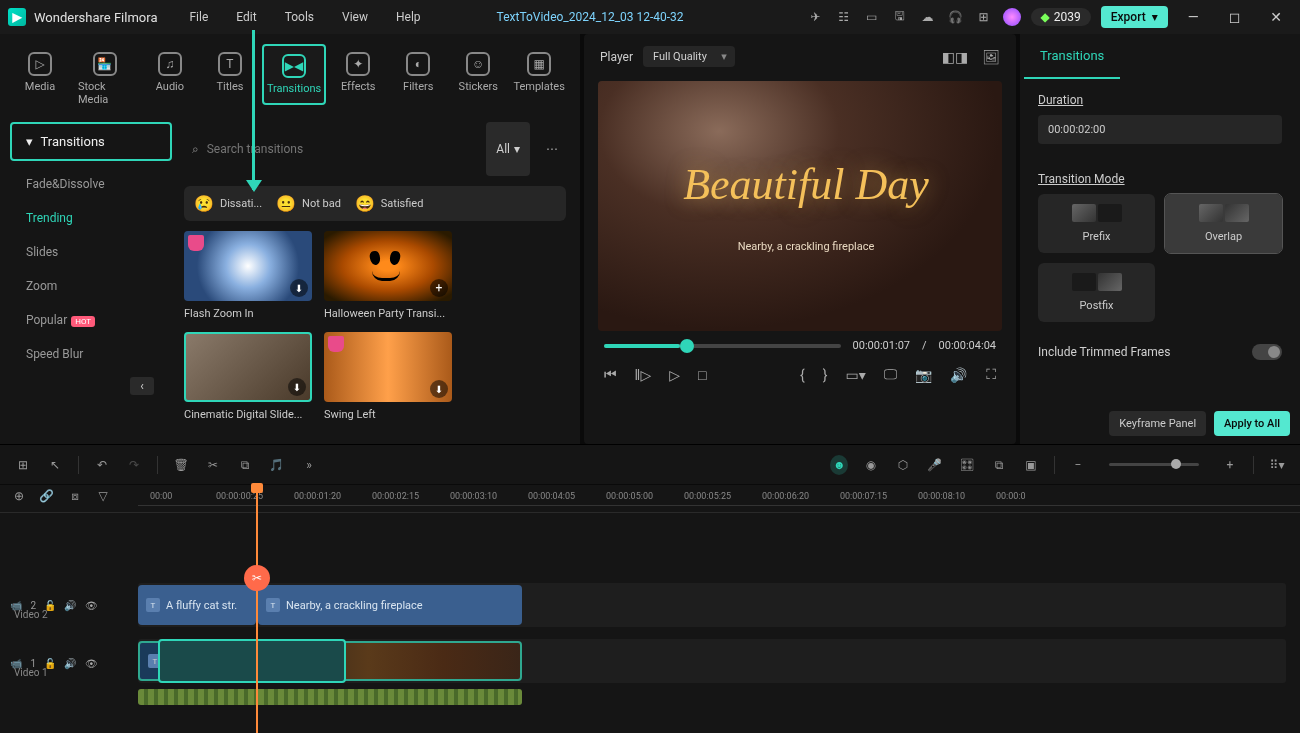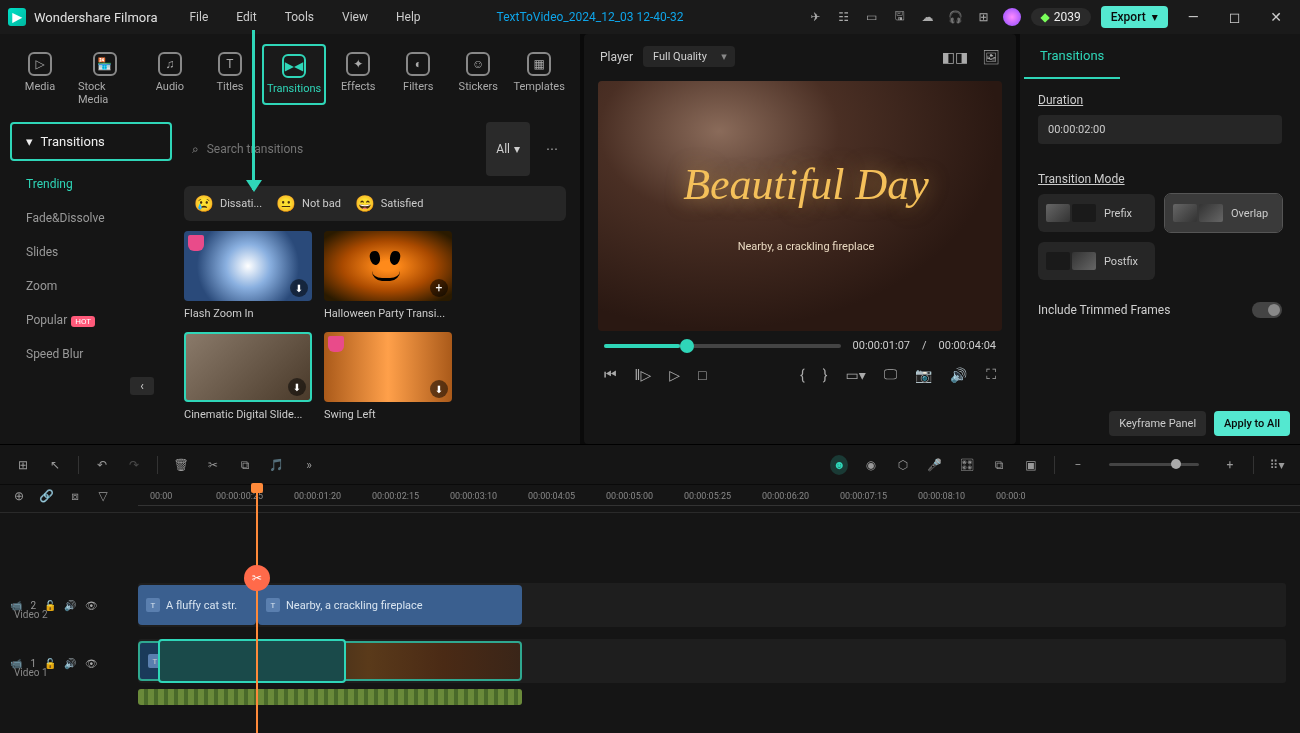--- a/index.html
+++ b/index.html
@@ -1,21 +1,21 @@
 <!DOCTYPE html>
 <html><head>
 <meta charset="utf-8">
 <style>
 * { margin:0; padding:0; box-sizing:border-box; font-family:-apple-system,BlinkMacSystemFont,'Segoe UI',Roboto,sans-serif; }
 body { background:#0a0a0a; color:#d0d0d0; font-size:12px; width:1300px; height:733px; overflow:hidden; position:relative;}
 .topbar { height:34px; background:#1a1a1a; display:flex; align-items:center; padding:0 8px; gap:4px;}
 .logo { width:18px; height:18px; background:linear-gradient(135deg,#00e0c7,#00b8a0); border-radius:3px; display:flex;align-items:center;justify-content:center;color:#fff;font-weight:bold;}
 .appname { color:#e0e0e0; font-size:13px; margin-left:4px; margin-right:16px;}
 .menu-item { padding:4px 12px; color:#ccc; cursor:pointer; font-size:12px;}
-.proj-title { color:#0ea5e9; font-size:12px; margin-left:60px;}
+.proj-title { color:#7dd3fc; font-size:12px; margin-left:60px;}
 .topbar-right { margin-left:auto; display:flex; align-items:center; gap:10px;}
 .top-icon { width:18px; height:18px; display:flex;align-items:center;justify-content:center; color:#aaa; cursor:pointer;}
 .credits { background:#2a2a2a; border-radius:12px; padding:2px 10px; display:flex;align-items:center;gap:4px; color:#eee;}
 .export-btn { background:#54e8d0; color:#0a0a0a; padding:4px 10px; border-radius:4px; display:flex;align-items:center;gap:6px; font-weight:500; cursor:pointer;}
 .win-ctrl { padding:0 10px; color:#ccc; font-size:14px; cursor:pointer;}
 
 .main-row { display:flex; height:410px;}
 .left-panel { width:580px; background:#151515; display:flex; flex-direction:column; padding:6px;}
 .tab-strip { display:flex; gap:4px; padding:4px 6px; align-items:flex-start;}
 .tab-btn { display:flex; flex-direction:column; align-items:center; gap:4px; padding:8px 6px; color:#aaa; cursor:pointer; border-radius:4px; min-width:56px;}
@@ -70,21 +70,21 @@
 .pv-ctrls { display:flex; gap:18px; padding:10px 14px; align-items:center;}
 .pv-ctrls .spacer { flex:1;}
 .pc-icon { color:#aaa; cursor:pointer; font-size:14px;}
 
 .props-panel { width:280px; background:#151515; padding:0; margin-left:4px; position:relative;}
 .props-tab { display:inline-block; padding:14px 16px; color:#2fd6b8; border-bottom:2px solid #2fd6b8; font-size:13px; margin-left:4px;}
 .prop-section { padding:14px 18px;}
 .prop-label { font-size:12px; color:#ccc; margin-bottom:8px;text-decoration:underline;}
 .prop-input { width:100%; background:#262626; border:none; border-radius:4px; padding:8px 10px; color:#ccc; font-size:11px; outline:none;}
 .mode-row { display:flex; gap:10px;}
-.mode-card { background:#262626; border-radius:6px; padding:10px 8px; display:flex; flex-direction:row; align-items:center; gap:8px; cursor:pointer; flex:1;}
+.mode-card { background:#262626; border-radius:6px; padding:10px 8px; display:flex; flex-direction:column; align-items:center; gap:8px; cursor:pointer; flex:1;}
 .mode-card.sel { background:#3a3a3a; outline:1px solid #555;}
 .mode-vis { display:flex; gap:2px;}
 .mode-block { width:24px; height:18px; background:#1a1a1a; border-radius:2px;}
 .mode-name { font-size:11px; color:#ccc;}
 .toggle-row { display:flex; align-items:center; justify-content:space-between; padding:8px 18px;}
 .toggle { width:30px; height:16px; background:#444; border-radius:8px; position:relative; cursor:pointer;}
 .toggle::after { content:""; position:absolute; right:2px; top:2px; width:12px;height:12px; background:#888; border-radius:50%;}
 .props-footer { position:absolute; bottom:8px; right:10px; display:flex; gap:8px;}
 .pf-btn { background:#2a2a2a; padding:6px 10px; border-radius:4px; font-size:11px; cursor:pointer; color:#ccc;}
 .pf-btn.primary { background:#54e8d0; color:#0a0a0a; font-weight:500;}
@@ -201,22 +201,22 @@
           <div class="tab-icon">▦</div>
           <div class="tab-label">Templates</div>
         </div>
     </div>
     <div class="panel-body">
       <div class="side-cat">
         <div class="cat-header">
             <span>▾</span>
             <span>Transitions</span>
           </div>
+        <div class="cat-item">Fade&amp;Dissolve</div>
         <div class="cat-item sel">Trending</div>
-        <div class="cat-item">Fade&amp;Dissolve</div>
         <div class="cat-item">Slides</div>
         <div class="cat-item">Zoom</div>
         <div class="cat-item"><span>Popular</span><span class="hot-badge">HOT</span></div>
         <div class="cat-item">Speed Blur</div>
         <div class="coll-btn">‹</div>
       </div>
       <div class="grid-area">
         <div class="search-row">
           <div class="search-box">
             <span style="color:#888">⌕</span>

